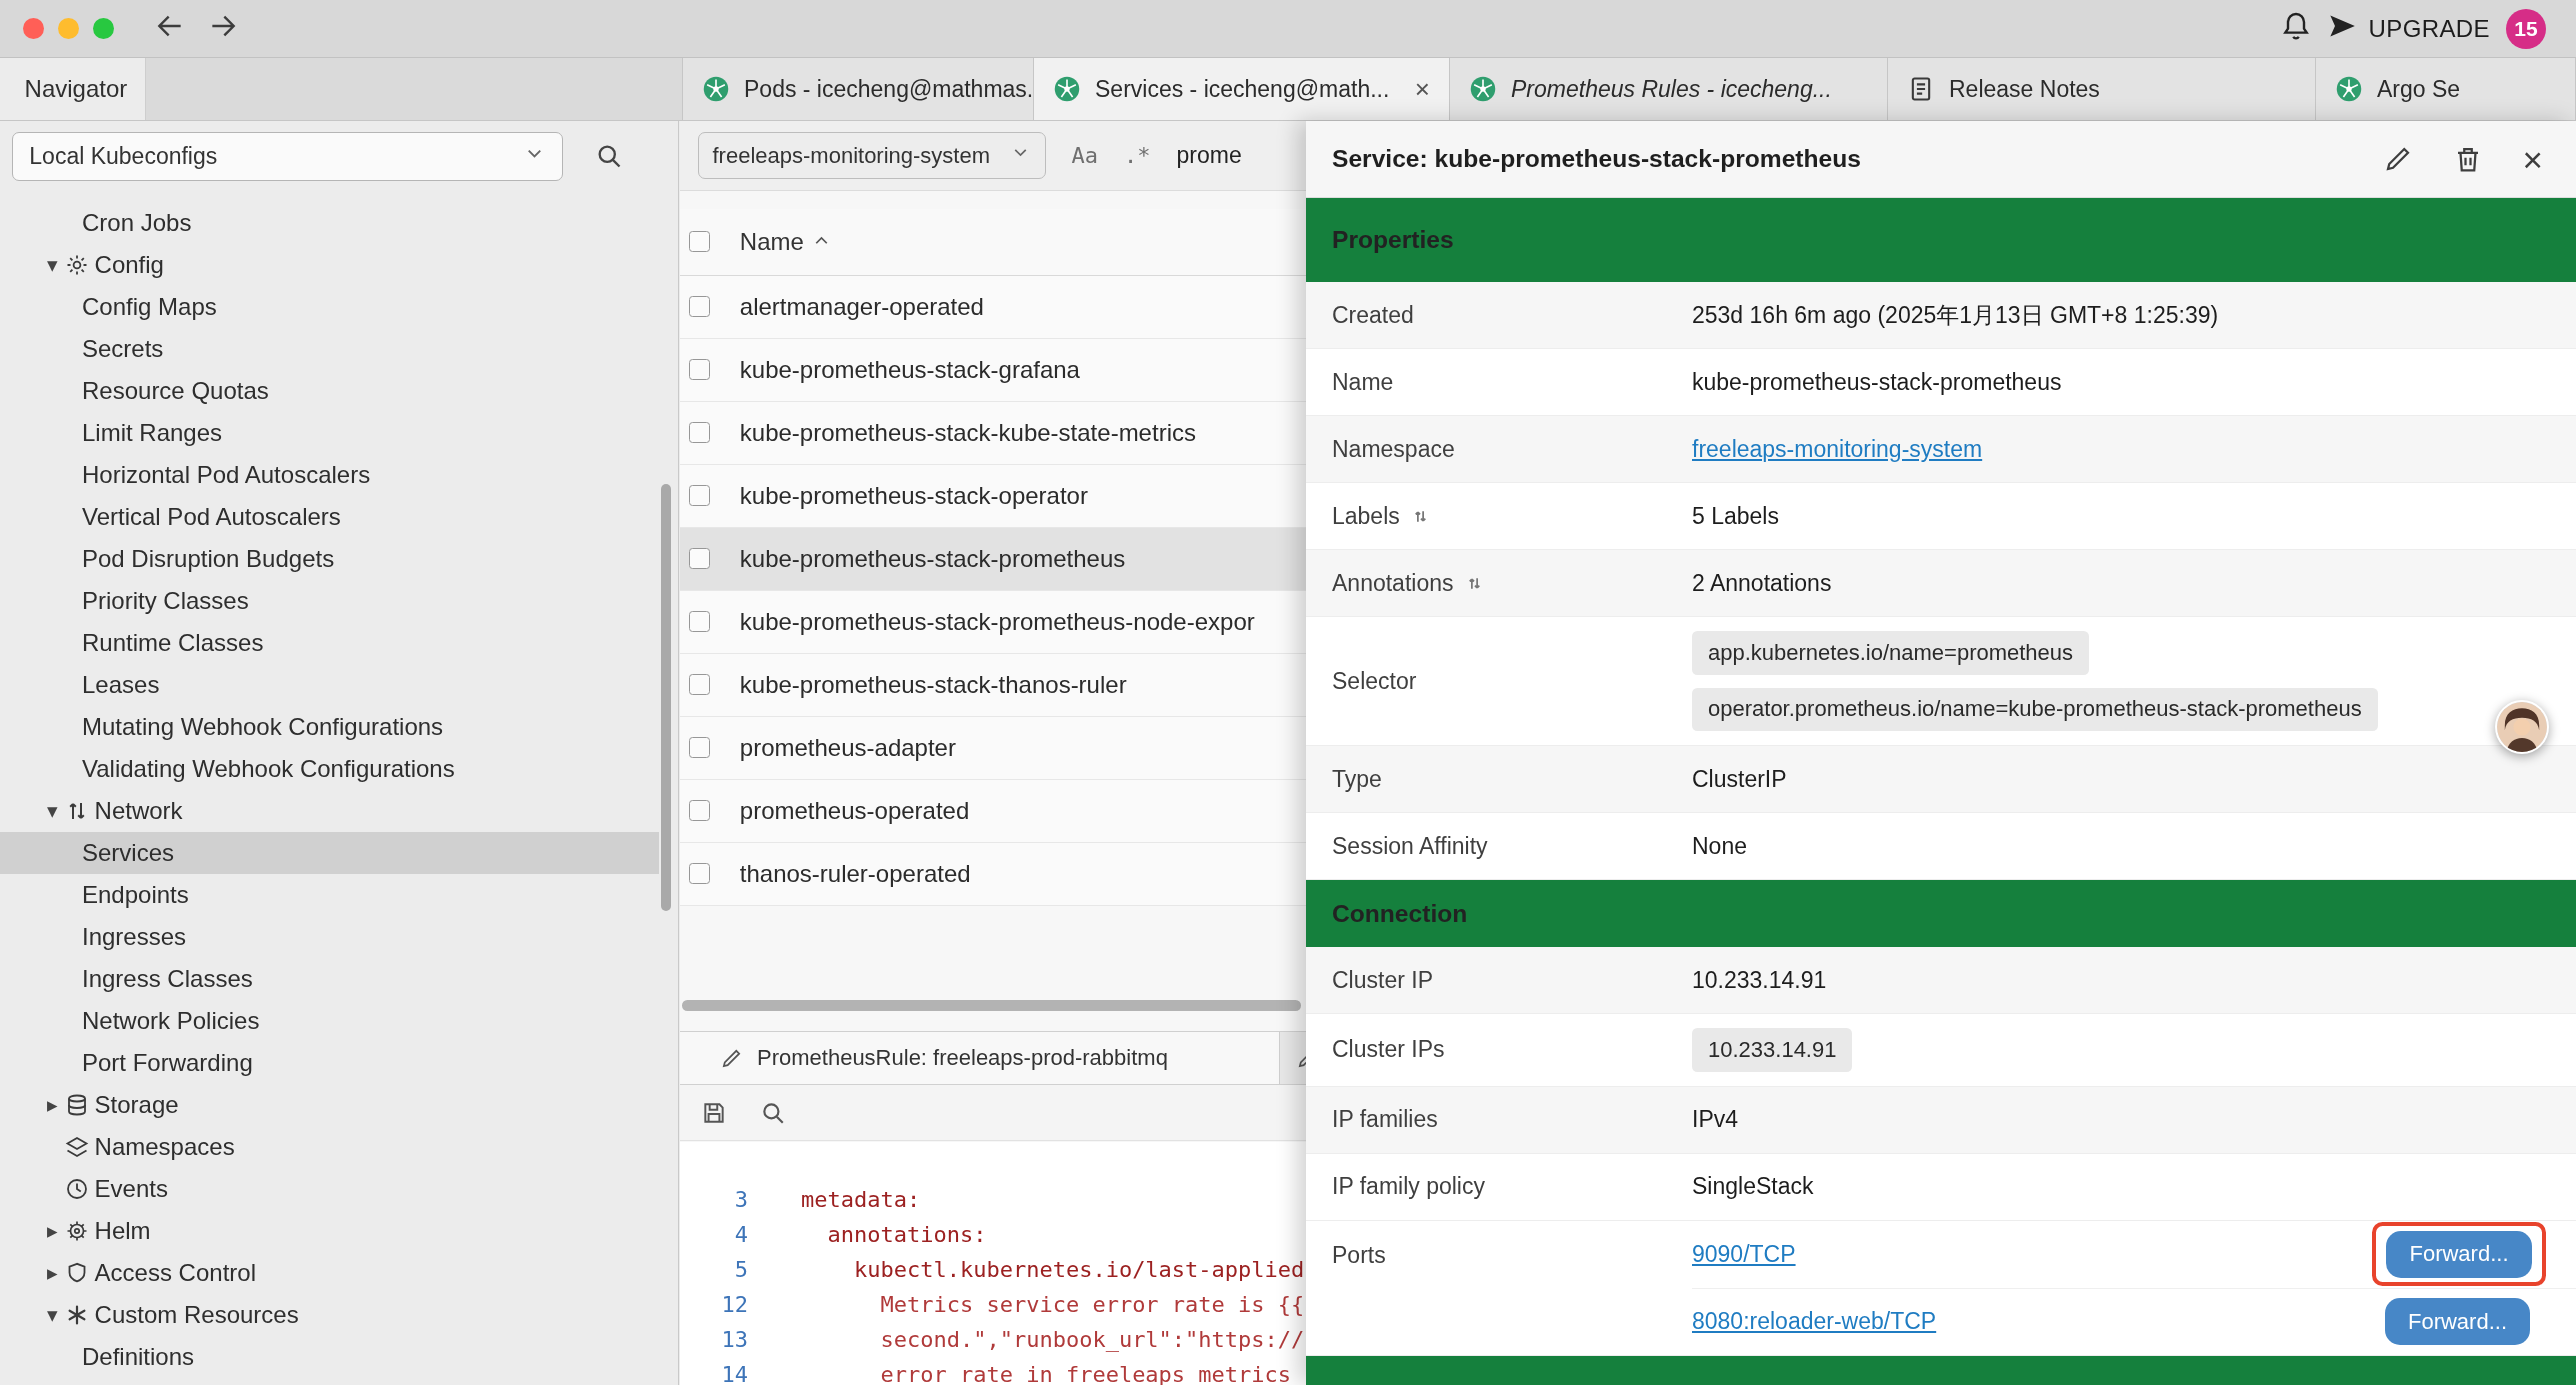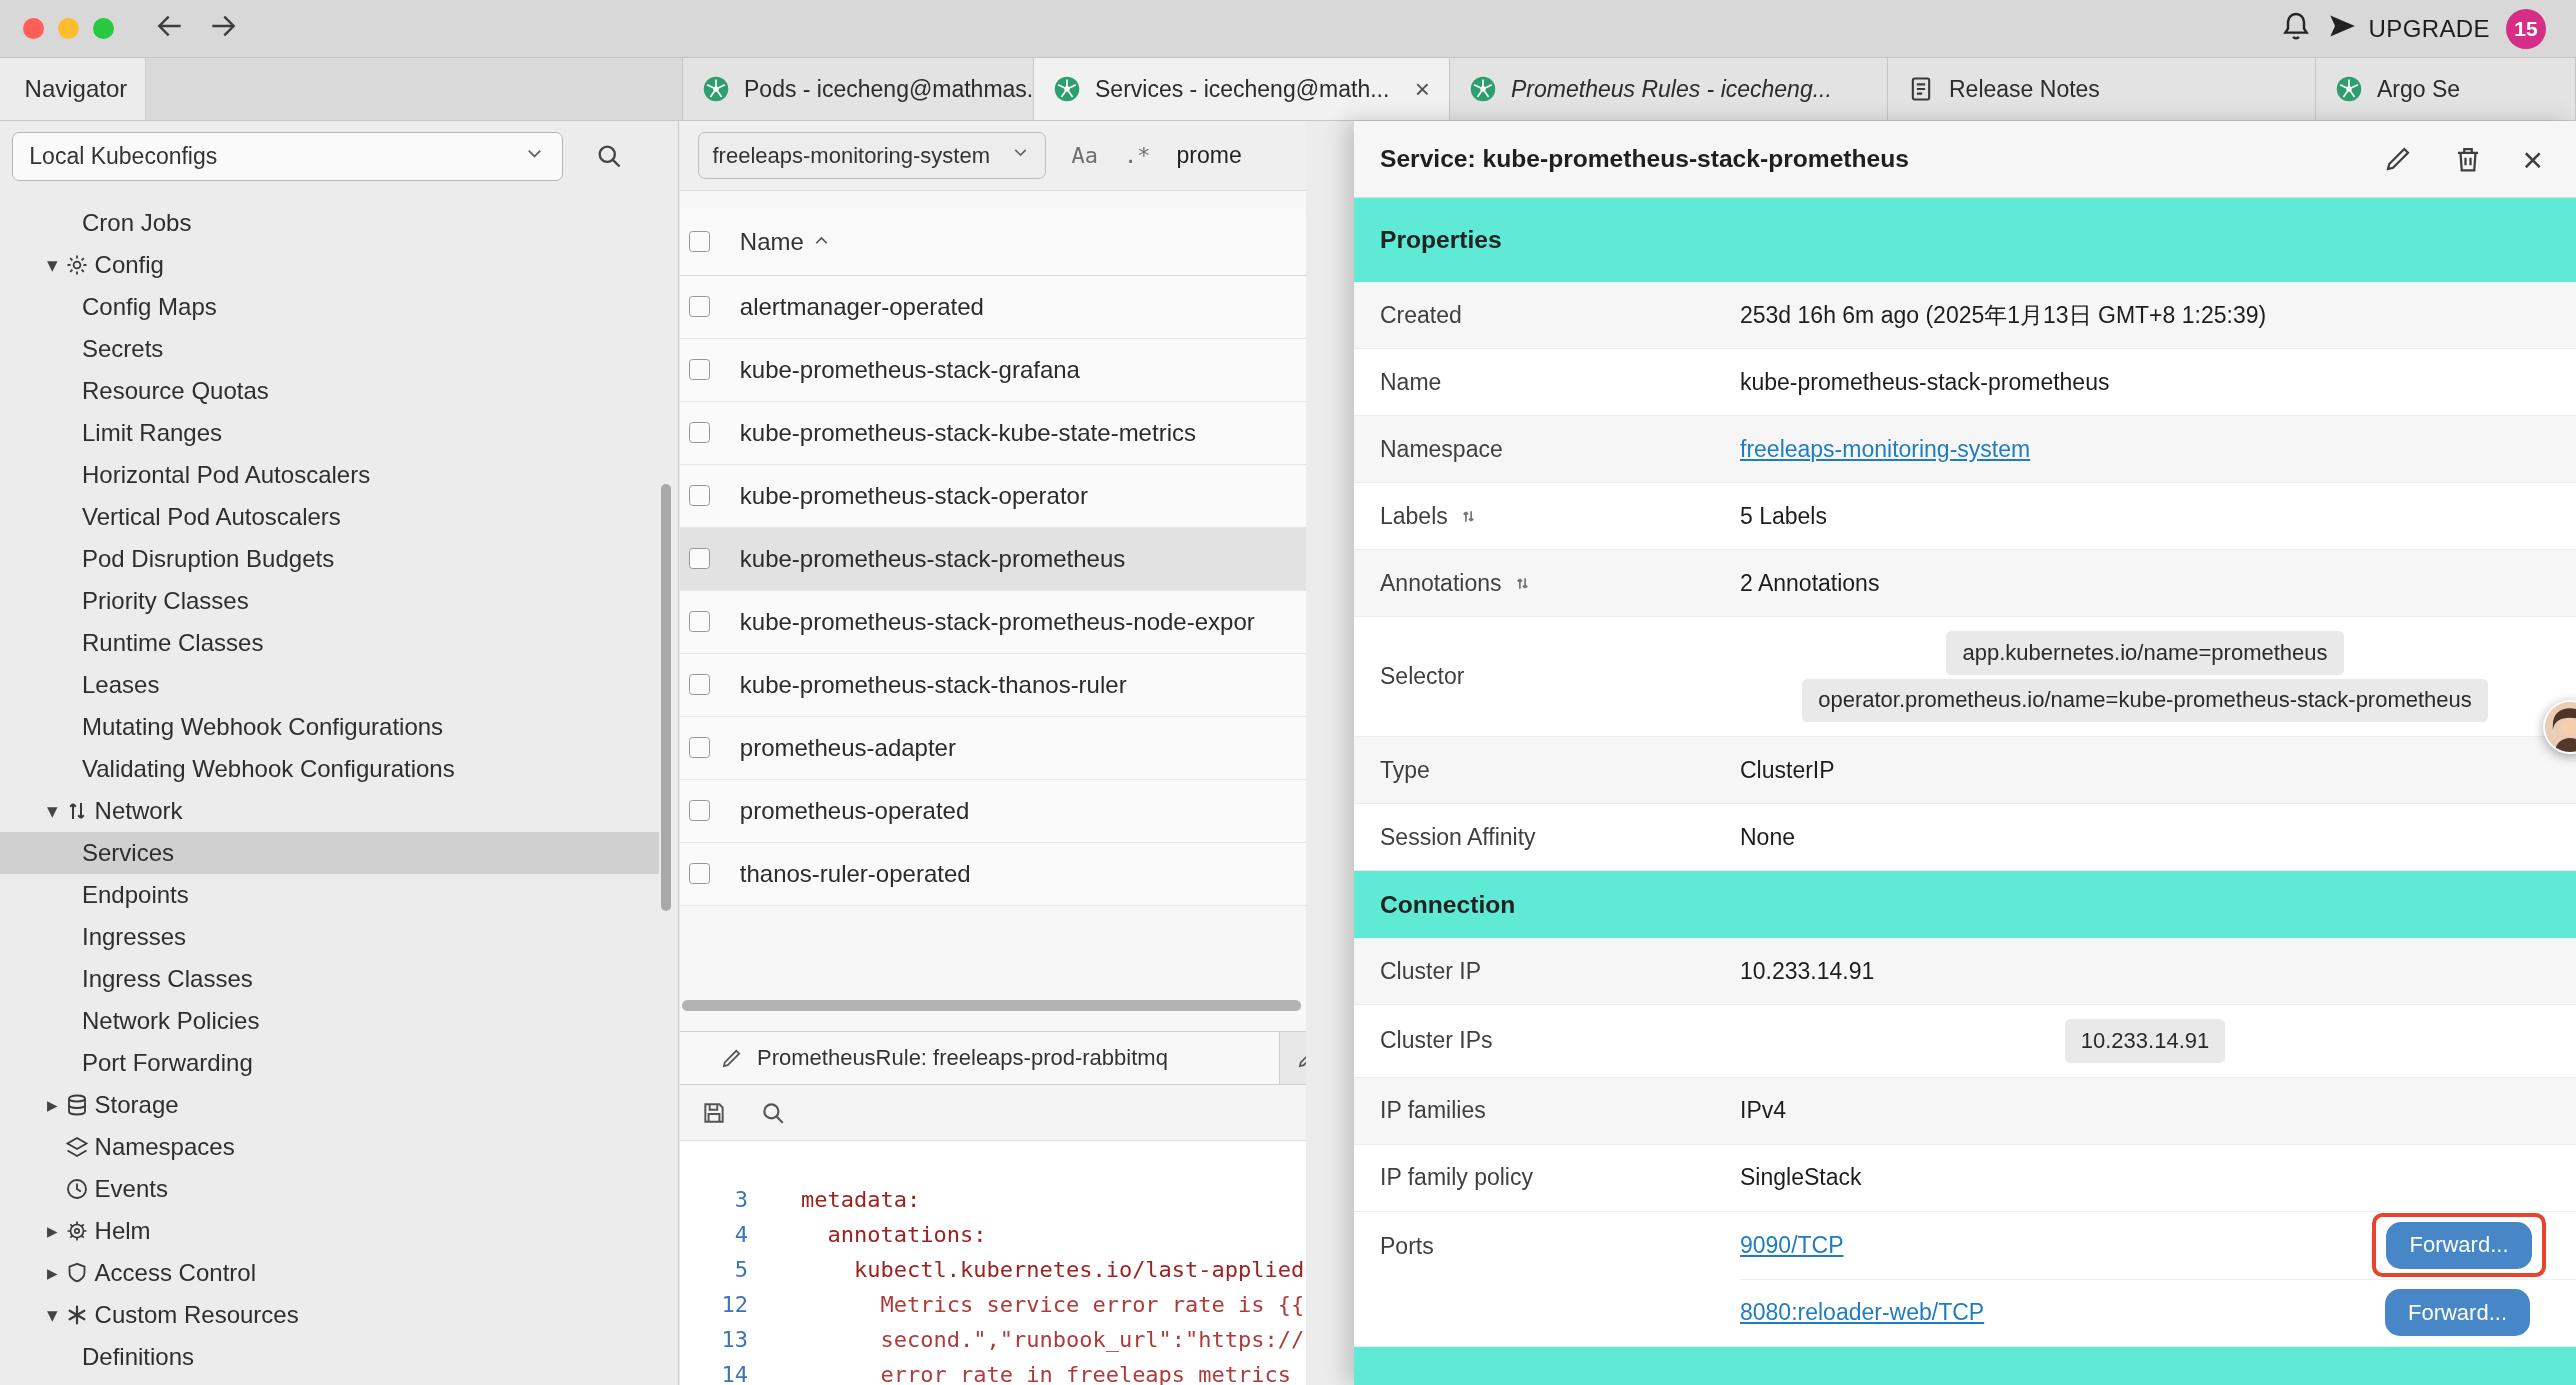--- a/index.html
+++ b/index.html
@@ -73,35 +73,35 @@
   .editor-toolbar { position:absolute; top:964px; left:0; right:0; height:56px; background:#f4f4f4; display:flex; align-items:center; gap:33px; padding-left:21px; border-bottom:0.9px solid #e2e2e2; }
   .editor-toolbar svg { width:26px; height:26px; color:#555; display:block; }
   .editor { position:absolute; top:1021px; left:0; right:0; bottom:0; background:#ffffff; font-family:"DejaVu Sans Mono","Liberation Mono",monospace; font-size:22px; padding-top:40px; }
   .cline { height:35px; display:flex; align-items:center; }
   .lnum { width:68px; text-align:right; color:#3d74b8; flex:none; }
   .lcode { white-space:pre; margin-left:53px; color:#333; }
   .lcode.key { color:#9c2121; }
   .lcode.string { color:#b03a3a; }
 
   
-  .drawer { position:absolute; left:1306px; top:121px; right:0; bottom:0; background:#5eead4; box-shadow:-8.8px 0 21px rgba(0,0,0,0.18);margin-left:48px; }
+  .drawer { position:absolute; left:1306px; top:121px; right:0; bottom:0; background:#15803d; box-shadow:-8.8px 0 21px rgba(0,0,0,0.18); }
   .drawer-header { height:77px; background:#f6f6f6; border-bottom:0.9px solid #ddd; display:flex; align-items:center; padding:0 33px 0 26px; gap:40px; }
   .drawer-title { font-size:24.6px; font-weight:bold; color:#1f1f1f; margin-right:auto; white-space:nowrap; }
   .dh-icon svg { width:30px; height:30px; color:#3e3e3e; display:block; }
   .dh-close { font-size:35px; color:#3e3e3e; line-height:1; }
   .drawer-body { position:absolute; top:77px; left:0; right:0; bottom:0; overflow:hidden; }
   .dheading { height:67px; display:flex; align-items:center; padding-left:26px; font-size:24.6px; font-weight:bold; color:#222; }
   .drawer-body .dheading:first-child { height:84px; }
   .drow { display:flex; min-height:67px; align-items:center; border-bottom:0.9px solid #ededed; background:#fff; }
   .drow.stripe { background:#f6f6f6; }
   .dlabel { width:386px; flex:none; padding-left:26px; font-size:23px; color:#3f3f3f; display:flex; align-items:center; gap:10.5px; }
   .dlabel .sorticon svg { width:21px; height:21px; color:#777; display:block; }
   .dvalue { flex:1; font-size:23px; color:#1d1d1d; padding-right:26px; min-width:0; }
   .dlink { color:var(--link,#1f7cc2); text-decoration:underline; }
-  .dvalue.badges { display:flex; flex-direction:column; gap:4px; padding:14px 26px 14px 0; align-items:center; }
+  .dvalue.badges { display:flex; flex-direction:column; gap:13px; padding:14px 26px 14px 0; align-items:flex-start; }
   .dbadge { background:#e9e9e9; border-radius:5.3px; padding:8.8px 16px; font-size:22px; color:#2a2a2a; white-space:nowrap; }
   .drow.ports { align-items:stretch; }
   .drow.ports .dlabel { align-items:flex-start; padding-top:21px; }
   .dvalue.portcol { display:flex; flex-direction:column; padding-right:0; }
   .portline { height:67px; display:flex; align-items:center; }
   .portline + .portline { border-top:0.9px solid #efefef; }
   .flexspacer { flex:1; }
   .fwd-btn { background:var(--forward-button,#4787c7); color:#fff; border:none; border-radius:15px; font-size:22px; padding:10.5px 23px; font-family:inherit; cursor:pointer; }
   .btnwrap { margin-right:46px; display:inline-flex; }
   .ring { border:4.4px solid var(--annotation-ring,#e8432c); border-radius:10.5px; padding:4.4px 10.5px; display:inline-flex; margin-right:30px; }

